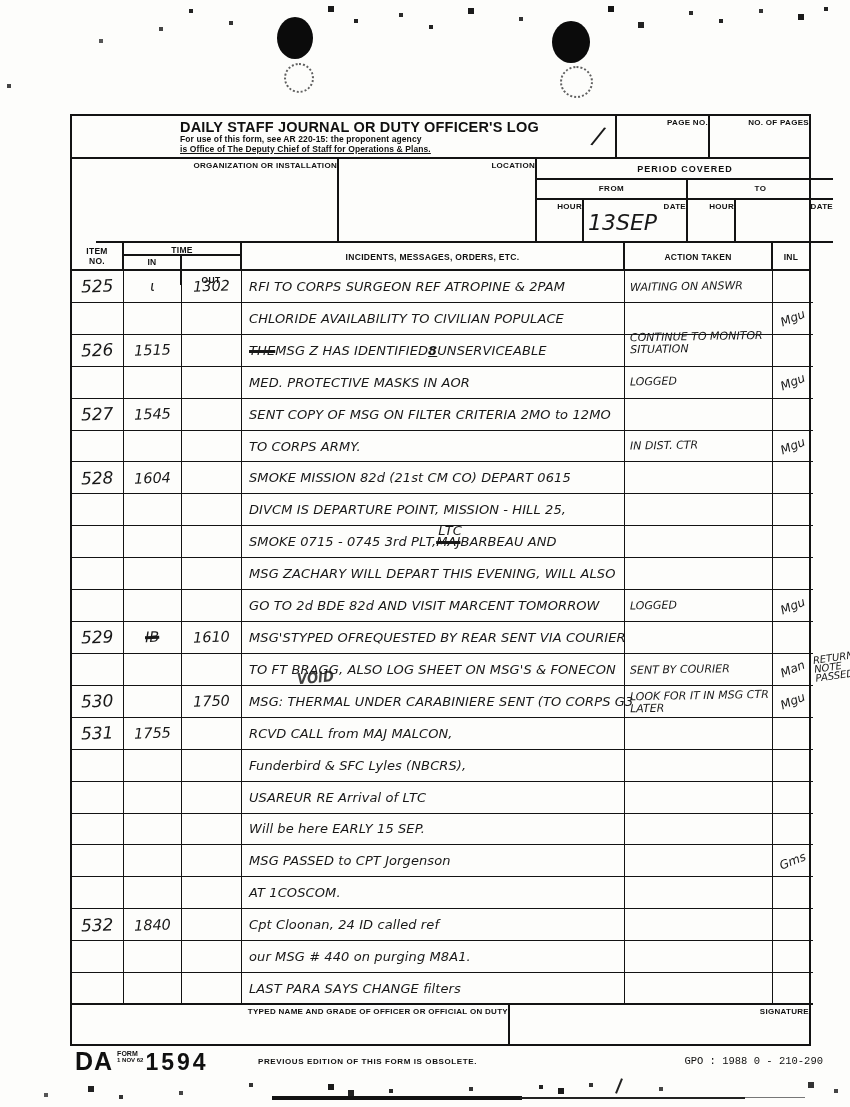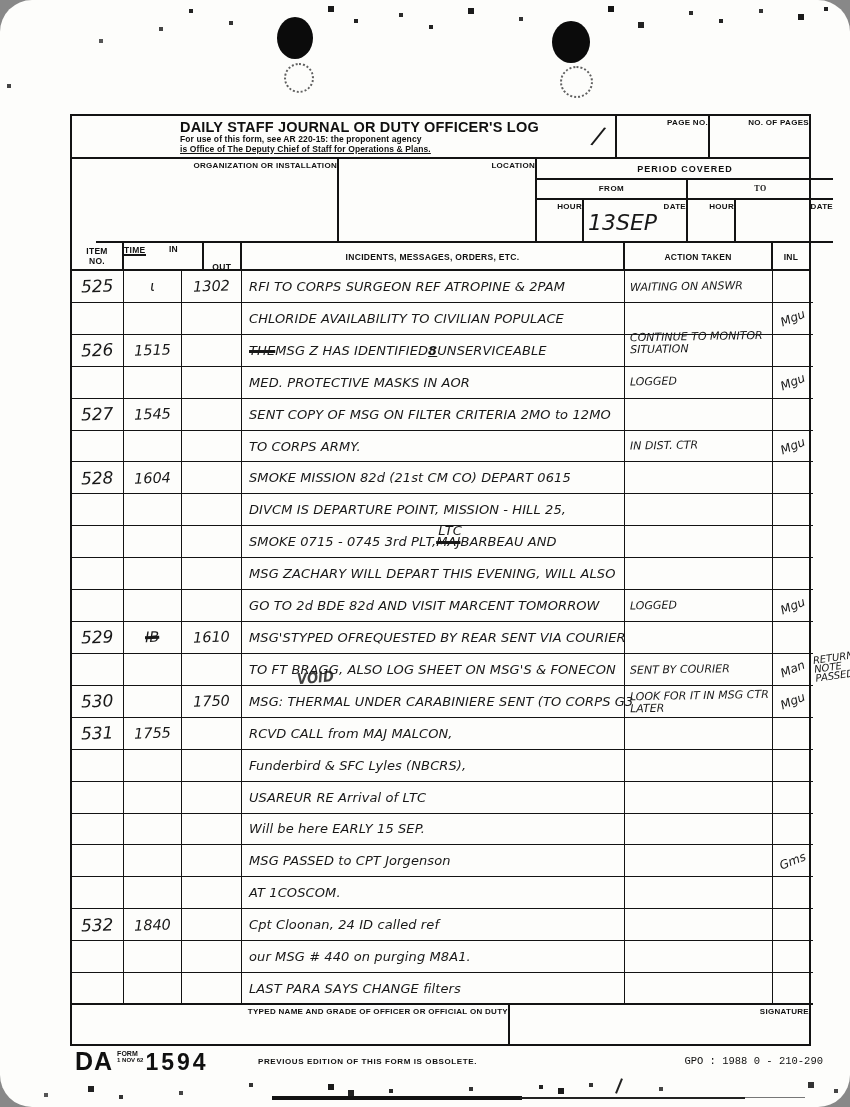--- a/index.html
+++ b/index.html
@@ -1,18 +1,18 @@
 <!DOCTYPE html>
 <html><head>
 <meta charset="utf-8">
 <style>
   * { margin:0; padding:0; box-sizing:border-box; }
   body { background:#888; }
   .page { position:relative; width:850px; height:1107px; background:#fdfdfb; overflow:hidden;
-          font-family:"Liberation Sans", sans-serif; color:#141414;border-radius:32px; }
+          font-family:"Liberation Sans", sans-serif; color:#141414; }
   .abs { position:absolute; }
 
   
   .hole { position:absolute; background:#0b0b0b; border-radius:50%; }
   .hole.h1 { left:277px; top:17px; width:36px; height:42px; }
   .hole.h2 { left:552px; top:21px; width:38px; height:42px; }
   .stamp { position:absolute; border:2px dotted #3a3a3a; border-radius:50%; opacity:.8; }
   .stamp.s1 { left:284px; top:63px; width:30px; height:30px; }
   .stamp.s2 { left:560px; top:66px; width:33px; height:32px; }
   .speck { position:absolute; width:2px; height:2px; background:transparent;
@@ -53,31 +53,31 @@
   .handslash { position:absolute; left:522px; top:6px; font-size:24px; transform:rotate(12deg); }
 
   
   .orgrow { position:absolute; left:0; top:43px; width:100%; height:84px; display:flex; border-bottom:2px solid #131313;margin-left:24px; }
   .orgcell { width:243px; }
   .loccell { width:198px; }
   .periodcell { flex:1; display:flex; flex-direction:column; }
   .periodlabel { height:21px; text-align:center; font-size:9px; font-weight:bold; letter-spacing:1px; padding-top:5px; border-bottom:2px solid #131313; }
   .fromto { height:20px; display:flex; border-bottom:2px solid #131313; }
   .fromcell { width:151px; border-right:2px solid #131313; text-align:center; font-size:8px; font-weight:bold; padding-top:4px; letter-spacing:.5px; }
-  .tocell { flex:1; text-align:center; font-size:8px; font-weight:bold; padding-top:4px; letter-spacing:.5px;font-family:Liberation Serif, serif; }
+  .tocell { flex:1; text-align:center; font-size:8px; font-weight:bold; padding-top:4px; letter-spacing:.5px; }
   .hourdate { flex:1; display:flex; }
   .hd { border-right:2px solid #131313; position:relative; }
   .hd1 { width:47px; } .hd2 { width:104px; } .hd3 { width:48px; } .hd4 { flex:1; border-right:none; }
   .fromdate { position:absolute; left:4px; top:10px; font-size:22px; }
 
   
   .colhead { position:absolute; left:0; top:127px; width:100%; height:28px; display:flex; border-bottom:2px solid #131313; }
   .ch { font-size:8.5px; font-weight:bold; text-align:center; letter-spacing:.3px; }
   .ch-item { width:52px; border-right:2px solid #131313; padding-top:3px; line-height:10px; }
-  .ch-time { width:118px; border-right:2px solid #131313; display:flex; flex-direction:row; }
+  .ch-time { width:118px; border-right:2px solid #131313; display:flex; flex-direction:column; }
   .ch-time-top { height:13px; padding-top:2px; border-bottom:2px solid #131313; }
   .ch-inout { flex:1; display:flex; }
   .ch-in { width:58px; border-right:2px solid #131313; padding-top:1px; }
   .ch-out { flex:1; padding-top:19px; }
   .ch-det { width:383px; border-right:2px solid #131313; padding-top:9px; }
   .ch-act { width:148px; border-right:2px solid #131313; padding-top:9px; }
   .ch-inl { flex:1; padding-top:9px; }
 
   
   .grid { position:absolute; left:0; top:155px; width:100%; height:734px; display:grid; grid-template-rows:repeat(23,1fr); }

